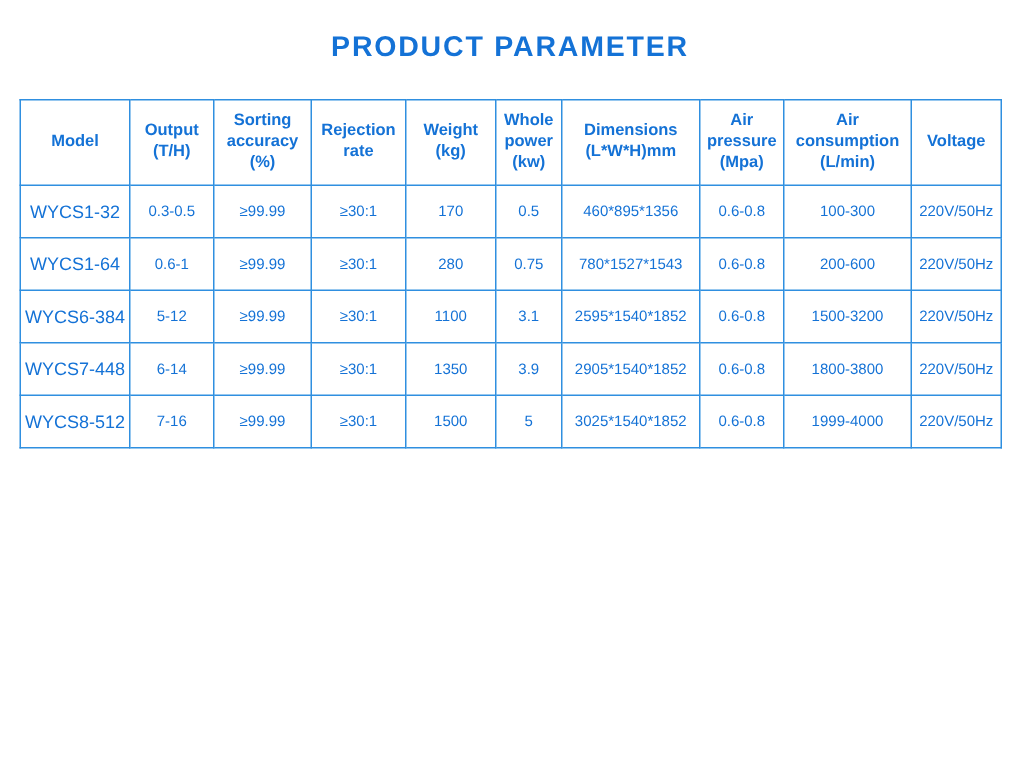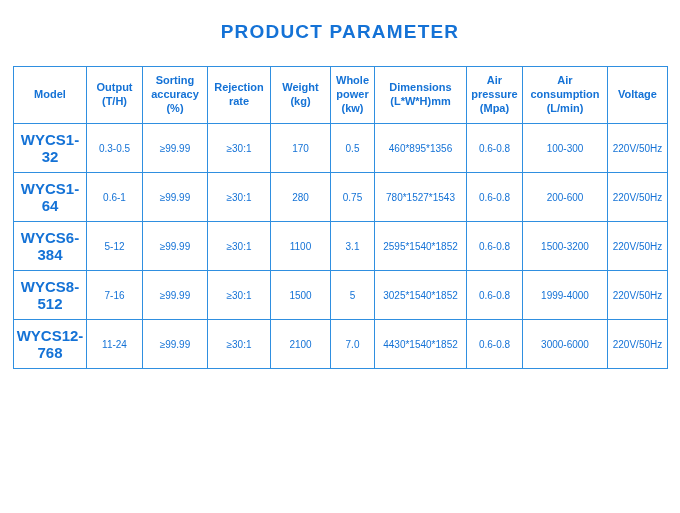--- a/index.html
+++ b/index.html
@@ -53,22 +53,22 @@
     padding: 5px 2px;
     height: 46px;
   }
   tbody td {
     font-size: 10px;
     font-weight: normal;
     padding: 7px 1px;
     height: 20px;
   }
   tbody td.model {
-    font-weight: bold;
-    font-size: 15px;
+    font-weight: normal;
+    font-size: 12px;
   }
   
   col.c0 { width: 73px; }
   col.c1 { width: 56px; }
   col.c2 { width: 65px; }
   col.c3 { width: 63px; }
   col.c4 { width: 60px; }
   col.c5 { width: 44px; }
   col.c6 { width: 92px; }
   col.c7 { width: 56px; }
@@ -141,40 +141,40 @@
             <td>≥99.99</td>
             <td>≥30:1</td>
             <td>1100</td>
             <td>3.1</td>
             <td>2595*1540*1852</td>
             <td>0.6-0.8</td>
             <td>1500-3200</td>
             <td>220V/50Hz</td>
           </tr>
           <tr>
+            <td class="model">WYCS7-448</td>
+            <td>6-14</td>
+            <td>≥99.99</td>
+            <td>≥30:1</td>
+            <td>1350</td>
+            <td>3.9</td>
+            <td>2905*1540*1852</td>
+            <td>0.6-0.8</td>
+            <td>1800-3800</td>
+            <td>220V/50Hz</td>
+          </tr>
+          <tr>
             <td class="model">WYCS8-512</td>
             <td>7-16</td>
             <td>≥99.99</td>
             <td>≥30:1</td>
             <td>1500</td>
             <td>5</td>
             <td>3025*1540*1852</td>
             <td>0.6-0.8</td>
             <td>1999-4000</td>
             <td>220V/50Hz</td>
           </tr>
-          <tr>
-            <td class="model">WYCS12-768</td>
-            <td>11-24</td>
-            <td>≥99.99</td>
-            <td>≥30:1</td>
-            <td>2100</td>
-            <td>7.0</td>
-            <td>4430*1540*1852</td>
-            <td>0.6-0.8</td>
-            <td>3000-6000</td>
-            <td>220V/50Hz</td>
-          </tr>
         </tbody>
     </table>
   </div>
 
 </div>
 
 </body></html>

